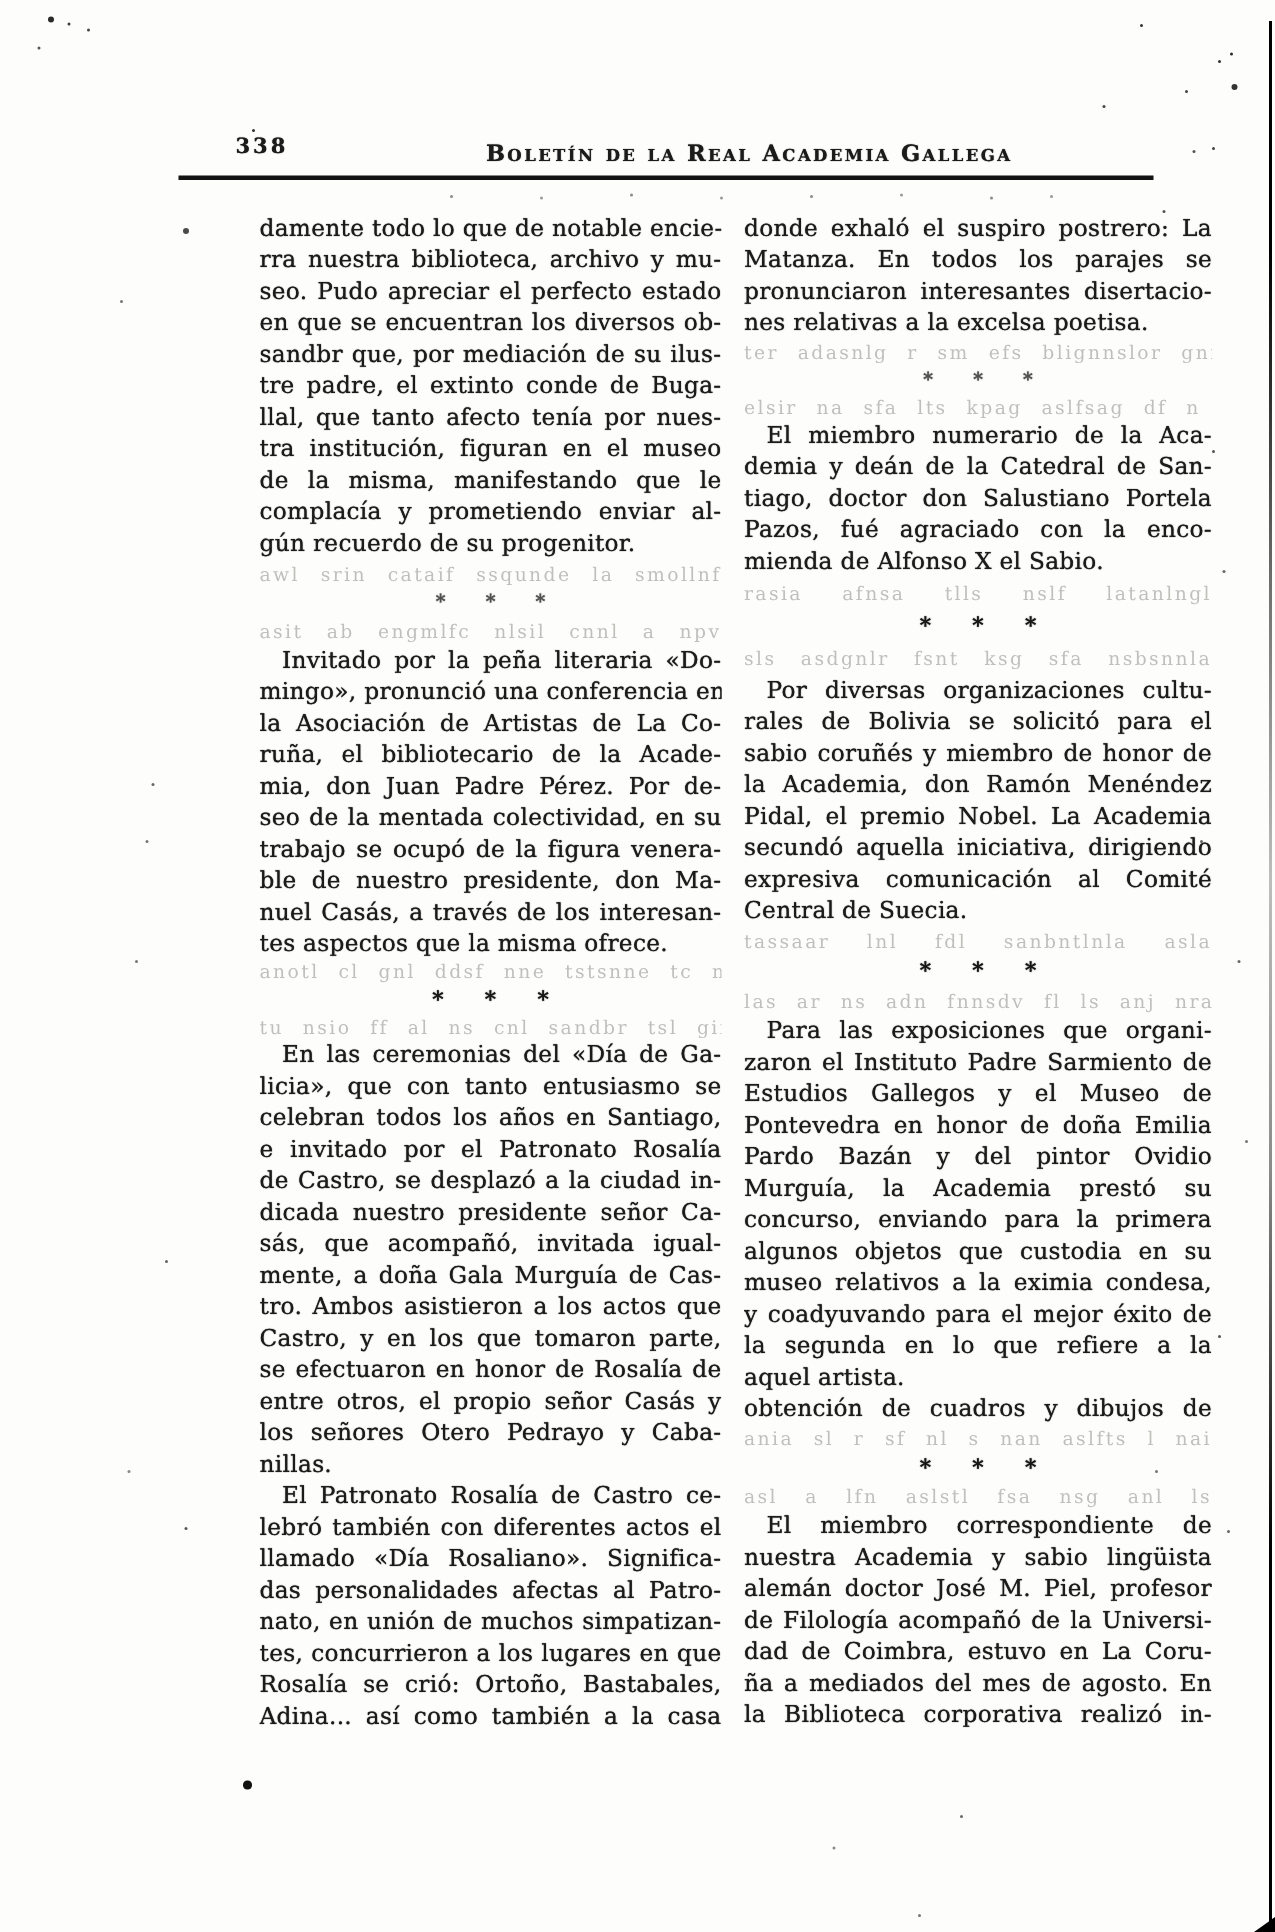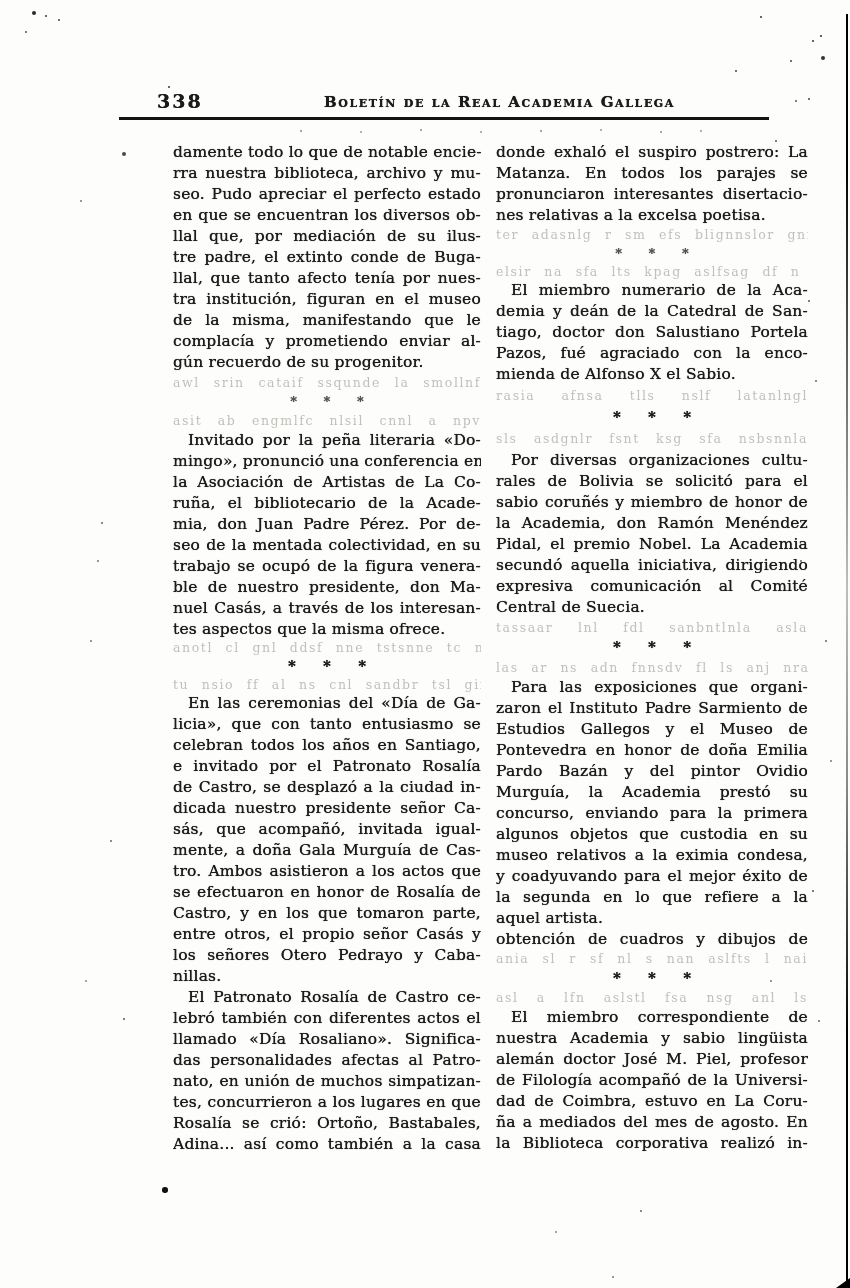--- a/index.html
+++ b/index.html
@@ -13,21 +13,21 @@
     background:var(--paper);
     position:relative;
     overflow:hidden;
     font-family:"DejaVu Serif","Liberation Serif",serif;
     color:var(--ink);
   }
   .page{position:absolute;inset:0;}
   
   .pagenum{
     position:absolute;left:157px;top:90px;
-    font-size:19px;font-weight:bold;letter-spacing:2px;
+    font-size:14px;font-weight:bold;letter-spacing:2px;
     text-shadow:0 0 .6px currentColor;
   }
   .runhead{
     position:absolute;left:215px;top:93px;width:460px;
     text-align:right;
     font-variant:small-caps;font-weight:bold;
     font-size:15px;letter-spacing:1.6px;
     text-shadow:0 0 .7px currentColor;
     white-space:nowrap;
   }
@@ -109,21 +109,21 @@
   <div class="pagenum">338</div>
   <div class="runhead">Boletín de la Real Academia Gallega</div>
   <div class="rule"></div>
 
   <div class="col col-left">
       <div class="para">
         <div class="tline">damente todo lo que de notable encie-</div>
         <div class="tline">rra nuestra biblioteca, archivo y mu-</div>
         <div class="tline">seo. Pudo apreciar el perfecto estado</div>
         <div class="tline">en que se encuentran los diversos ob-</div>
-        <div class="tline">llal que, por mediación de su ilus-</div>
+        <div class="tline">sandbr que, por mediación de su ilus-</div>
         <div class="tline">tre padre, el extinto conde de Buga-</div>
         <div class="tline">llal, que tanto afecto tenía por nues-</div>
         <div class="tline">tra institución, figuran en el museo</div>
         <div class="tline">de la misma, manifestando que le</div>
         <div class="tline">complacía y prometiendo enviar al-</div>
         <div class="tline endleft">gún recuerdo de su progenitor.</div>
       </div>
       <div class="ghost">
         <div class="tline" style="height: 19px; line-height: 19px;">awl srin cataif ssqunde la smollnf</div>
       </div>
@@ -153,22 +153,22 @@
       <div class="para indent">
         <div class="tline">En las ceremonias del «Día de Ga-</div>
         <div class="tline">licia», que con tanto entusiasmo se</div>
         <div class="tline">celebran todos los años en Santiago,</div>
         <div class="tline">e invitado por el Patronato Rosalía</div>
         <div class="tline">de Castro, se desplazó a la ciudad in-</div>
         <div class="tline">dicada nuestro presidente señor Ca-</div>
         <div class="tline">sás, que acompañó, invitada igual-</div>
         <div class="tline">mente, a doña Gala Murguía de Cas-</div>
         <div class="tline">tro. Ambos asistieron a los actos que</div>
+        <div class="tline">Castro, y en los que tomaron parte,</div>
         <div class="tline">se efectuaron en honor de Rosalía de</div>
-        <div class="tline">Castro, y en los que tomaron parte,</div>
         <div class="tline">entre otros, el propio señor Casás y</div>
         <div class="tline">los señores Otero Pedrayo y Caba-</div>
         <div class="tline endleft">nillas.</div>
       </div>
       <div class="para indent">
         <div class="tline">El Patronato Rosalía de Castro ce-</div>
         <div class="tline">lebró también con diferentes actos el</div>
         <div class="tline">llamado «Día Rosaliano». Significa-</div>
         <div class="tline">das personalidades afectas al Patro-</div>
         <div class="tline">nato, en unión de muchos simpatizan-</div>

